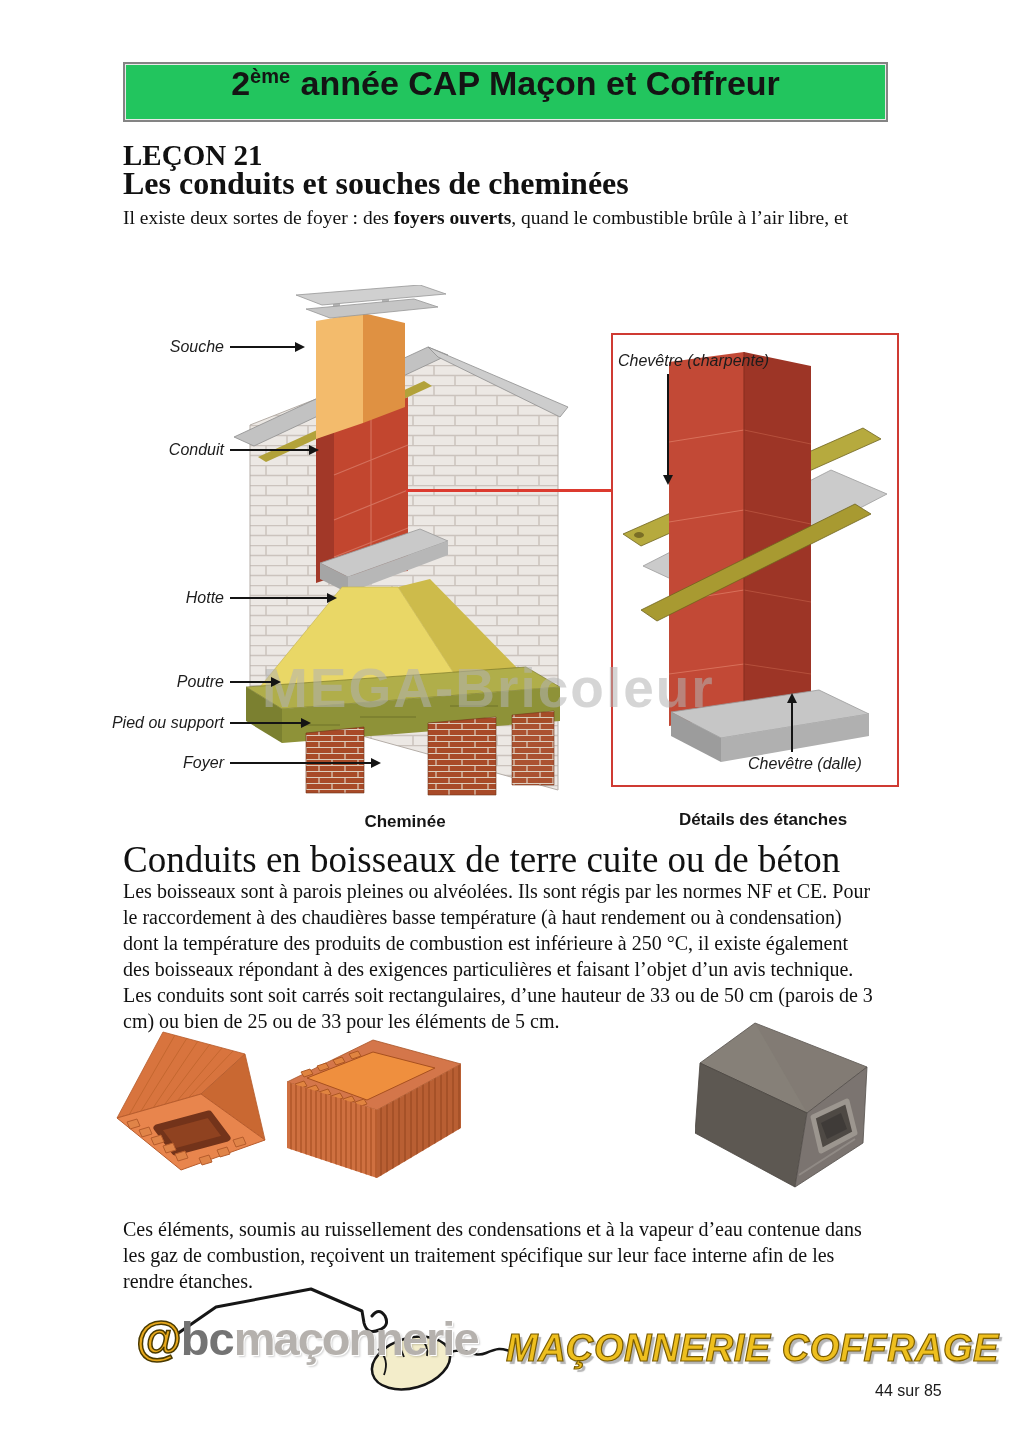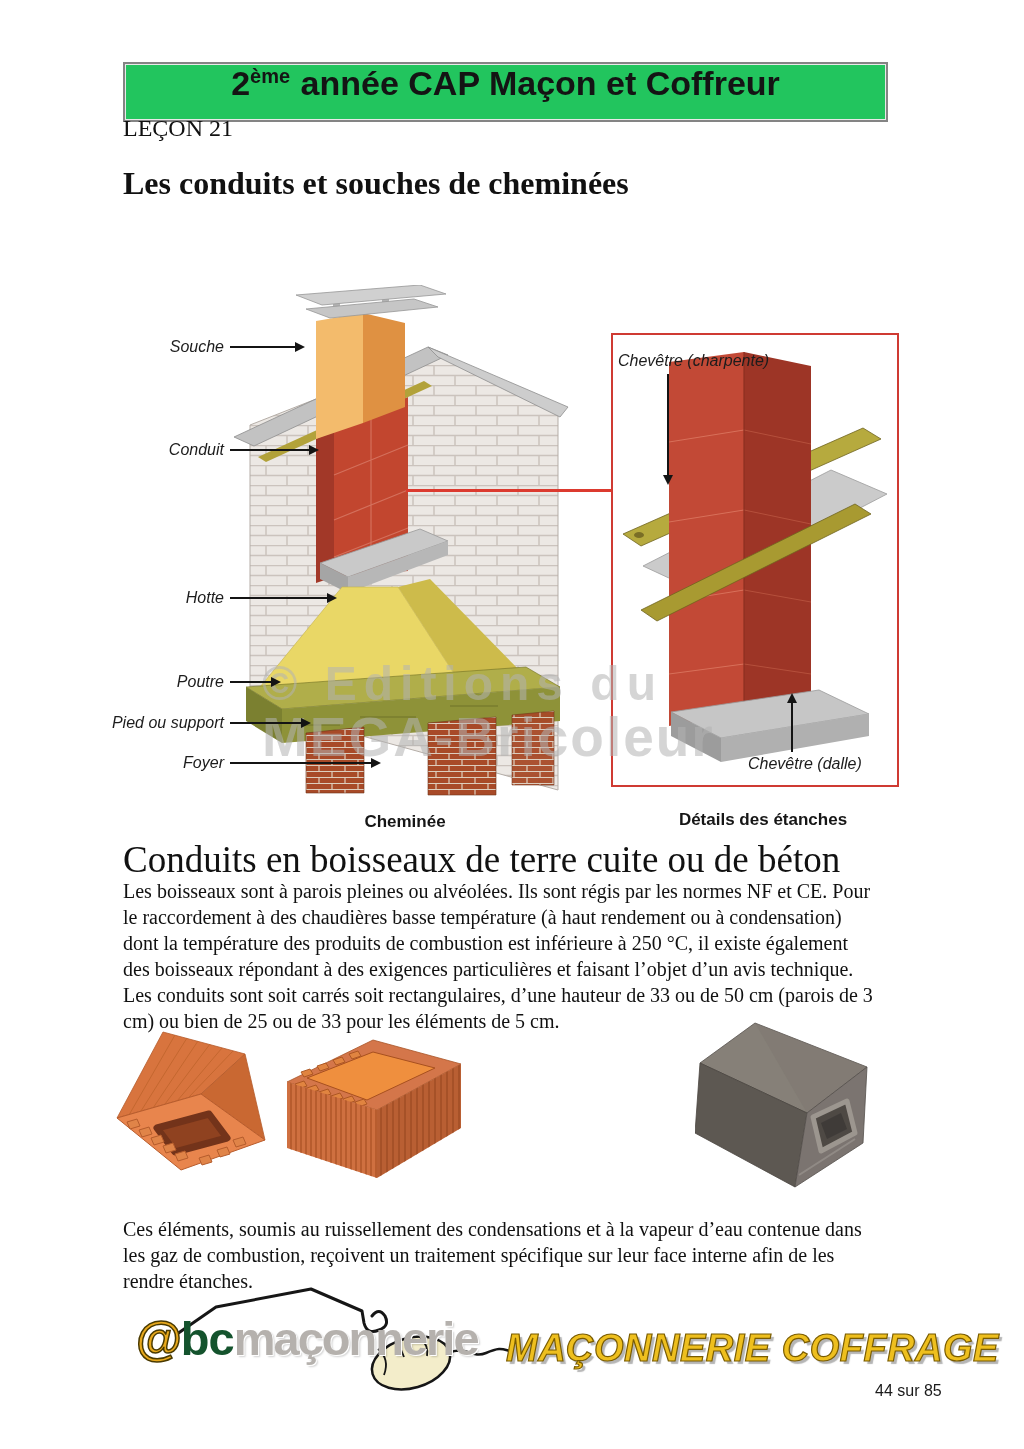--- a/index.html
+++ b/index.html
@@ -7,21 +7,21 @@
         font-family:"Liberation Serif",serif;color:#111;}
 
   
   .banner{position:absolute;left:123px;top:62px;width:761px;height:56px;
           background:#22c55e;border:2px solid #848484;box-shadow:inset 0 0 0 1px #e9e9e9;
           display:flex;align-items:flex-start;justify-content:center;
           font-family:"Liberation Sans",sans-serif;font-weight:bold;font-size:34px;color:#141414;}
   .banner sup{font-size:20px;vertical-align:super;margin-right:1px;}
 
   
-  .kicker{position:absolute;left:123px;top:115px;font-size:24px;font-weight:normal;}
+  .kicker{position:absolute;left:123px;top:139px;font-size:29px;font-weight:bold;}
   .doc-title{position:absolute;left:123px;top:165px;font-size:32px;font-weight:bold;}
   .body-par{position:absolute;left:123px;width:820px;font-size:20px;line-height:26px;white-space:pre-line;}
   .intro{position:absolute;left:123px;top:205px;font-size:19.5px;line-height:26px;}
   .intro .tline{white-space:nowrap;}
   .section-h{position:absolute;left:123px;top:838px;font-size:37px;font-weight:normal;}
 
   
   .fig-label{position:absolute;font:italic 16px "Liberation Sans",sans-serif;color:#1c1c1c;z-index:6;}
   .fig-label.ra{text-align:right;}
   .fig-caption{position:absolute;font-family:"Liberation Sans",sans-serif;font-weight:bold;
@@ -40,21 +40,21 @@
   .watermark{position:absolute;left:262px;top:660px;z-index:5;pointer-events:none;
              font-family:"Liberation Sans",sans-serif;font-weight:bold;color:rgba(178,178,178,0.55);
              line-height:1.02;white-space:nowrap;}
   .watermark .l1{font-size:48px;letter-spacing:7px;}
   .watermark .l2{font-size:55px;letter-spacing:2px;}
 
   
   .logo-text{position:absolute;left:136px;top:1311px;z-index:3;white-space:nowrap;
              font-family:"Liberation Sans",sans-serif;font-weight:bold;font-size:47px;letter-spacing:-1px;}
   .logo-at{color:#e7a81c;-webkit-text-stroke:1.5px #4a3a00;}
-  .logo-bc{color:#14532d;}
+  .logo-bc{color:#737373;}
   .logo-name{color:#b5b1ad;text-shadow:1px 1px 0 #ffffff,2px 2px 2px rgba(0,0,0,0.18);letter-spacing:-2px;}
   .brand{position:absolute;left:506px;top:1327px;z-index:3;white-space:nowrap;
          font-family:"Liberation Sans",sans-serif;font-weight:bold;font-style:italic;font-size:38px;
          color:#eebf1e;-webkit-text-stroke:1.2px #7a5c00;letter-spacing:.5px;
          text-shadow:3px 3px 1px rgba(120,120,120,0.55);}
   .page-num{position:absolute;left:843px;top:1382px;font-family:"Liberation Sans",sans-serif;
             font-size:16px;color:#1a1a1a;margin-left:32px;}
   svg{display:block;}
   .figsvg{position:absolute;z-index:1;}
 </style>
@@ -64,20 +64,21 @@
 <div class="page">
 
   <div class="banner">
     <span><span>2</span><sup>ème</sup><span> année CAP Maçon et Coffreur</span></span>
   </div>
 
   <div class="kicker">LEÇON 21</div>
   <div class="doc-title">Les conduits et souches de cheminées</div>
 
   <div class="intro">
+    <div class="tline"><span>Il existe deux sortes de foyer : des </span><b>foyers ouverts</b><span>, quand le combustible brûle à l’air libre, et</span></div>
   </div>
 
   <div class="figsvg" style="left:130px;top:285px;width:470px;height:515px;">
     <svg width="470" height="515" viewBox="0 0 470 515" aria-hidden="true">
       <defs>
         <pattern id="pbw" width="42" height="20" patternUnits="userSpaceOnUse">
           <rect width="42" height="20" fill="#ece8e4"></rect>
           <path d="M0,0.5 H42 M0,10.5 H42 M10,0 V10 M31,10 V20" stroke="#cbc3bd" stroke-width="1.5" fill="none"></path>
         </pattern>
         <pattern id="pbr" width="26" height="12" patternUnits="userSpaceOnUse">
@@ -173,21 +174,20 @@
     </svg>
   </div>
 
   <div class="fig-label" style="left:618px;top:352px;width:170px;">Chevêtre (charpente)</div>
   <div class="arrow-v down" style="left:667px;top:374px;height:102px;"></div>
   <div class="fig-label" style="left:748px;top:755px;width:130px;">Chevêtre (dalle)</div>
   <div class="arrow-v up" style="left:791px;top:702px;height:50px;"></div>
   <div class="fig-caption" style="left:638px;top:810px;width:250px;">Détails des étanches</div>
 
   <div class="watermark">
-    <div class="l1">© Editions du</div>
     <div class="l2">MEGA-Bricoleur</div>
   </div>
 
   <div class="section-h">Conduits en boisseaux de terre cuite ou de béton</div>
   <div class="body-par" style="top:878px;">Les boisseaux sont à parois pleines ou alvéolées. Ils sont régis par les normes NF et CE. Pour
 le raccordement à des chaudières basse température (à haut rendement ou à condensation)
 dont la température des produits de combustion est inférieure à 250 °C, il existe également
 des boisseaux répondant à des exigences particulières et faisant l’objet d’un avis technique.
 Les conduits sont soit carrés soit rectangulaires, d’une hauteur de 33 ou de 50 cm (parois de 3
 cm) ou bien de 25 ou de 33 pour les éléments de 5 cm.</div>

